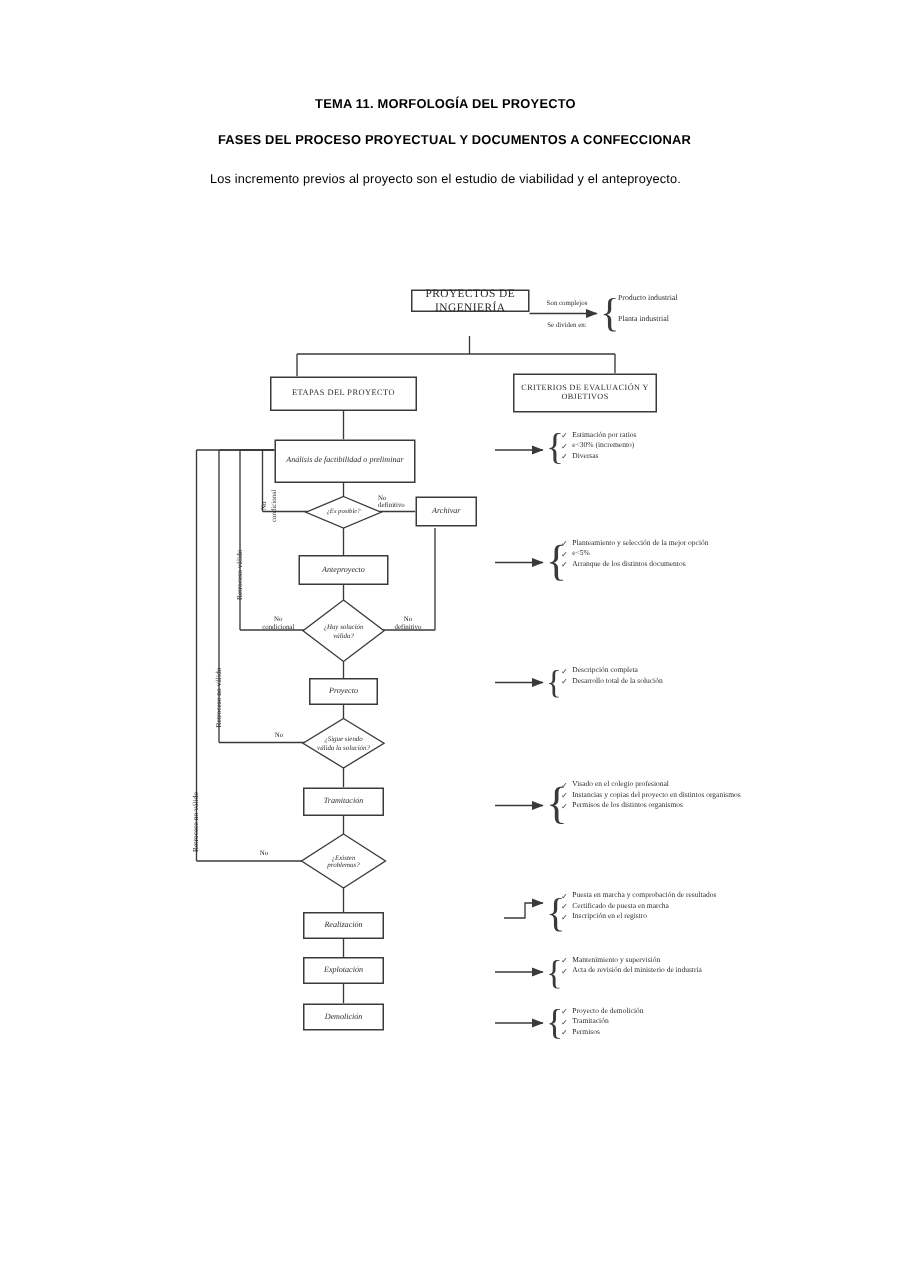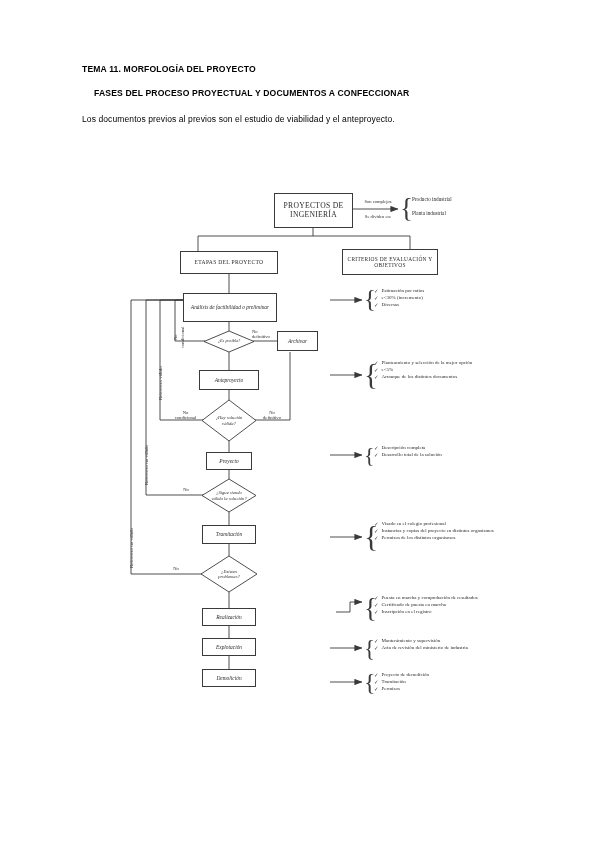--- a/index.html
+++ b/index.html
@@ -20,20 +20,21 @@
     inset: 0;
     background: #fff;
   }
 
   
   .textblock {
     position: absolute;
     left: 82px;
     top: 64px;
     width: 430px;
+    text-align: center;
   }
   .h-title {
     font-size: 8.6px;
     font-weight: bold;
     letter-spacing: 0.15px;
     margin: 0 0 14px 0;
     line-height: 1.2;
   }
   .h-sub {
     font-size: 8.6px;
@@ -138,21 +139,21 @@
   }
 </style>
 </head>
 <body>
 
 <div class="page">
 
   <div class="textblock">
     <p class="h-title">TEMA 11. MORFOLOGÍA DEL PROYECTO</p>
     <p class="h-sub">FASES DEL PROCESO PROYECTUAL Y DOCUMENTOS A CONFECCIONAR</p>
-    <p class="para">Los documentos previos al previos son el estudio de viabilidad y el anteproyecto.</p>
+    <p class="para">Los incremento previos al proyecto son el estudio de viabilidad y el anteproyecto.</p>
   </div>
 
   <div class="chart">
     <svg width="599" height="848" viewBox="0 0 599 848" xmlns="http://www.w3.org/2000/svg">
       <defs>
         <marker id="arr" markerWidth="9" markerHeight="7" refX="8.5" refY="3.5" orient="auto">
           <polygon points="0 0, 9 3.5, 0 7" fill="#3a3a3a"></polygon>
         </marker>
       </defs>
       <g stroke="#3a3a3a" stroke-width="0.9" fill="none">
@@ -218,21 +219,21 @@
 
       <g stroke="#3a3a3a" stroke-width="0.9" fill="#ffffff">
         <polygon points="229,331 254,341.5 229,352 204,341.5"></polygon>
         <polygon points="229,400 256,420.5 229,441 202,420.5"></polygon>
         <polygon points="229,479 256,495.5 229,512 202,495.5"></polygon>
         <polygon points="229,556 257,574 229,592 201,574"></polygon>
       </g>
     </svg>
   </div>
 
-  <div class="nodebox smallcaps" style="left:274px; top:193px; width:79px; height:35px; font-size:7.6px;">
+  <div class="nodebox smallcaps" style="left:274px; top:193px; width:79px; height:15px; font-size:7.6px;">
     <span>PROYECTOS DE INGENIERÍA</span>
   </div>
 
   <div class="edge-label" style="left:355px; top:199px; width:46px; font-size:4.6px;">
     <span>Son complejos</span>
   </div>
   <div class="edge-label" style="left:355px; top:214px; width:46px; font-size:4.6px;">
     <span>Se dividen en:</span>
   </div>
 

